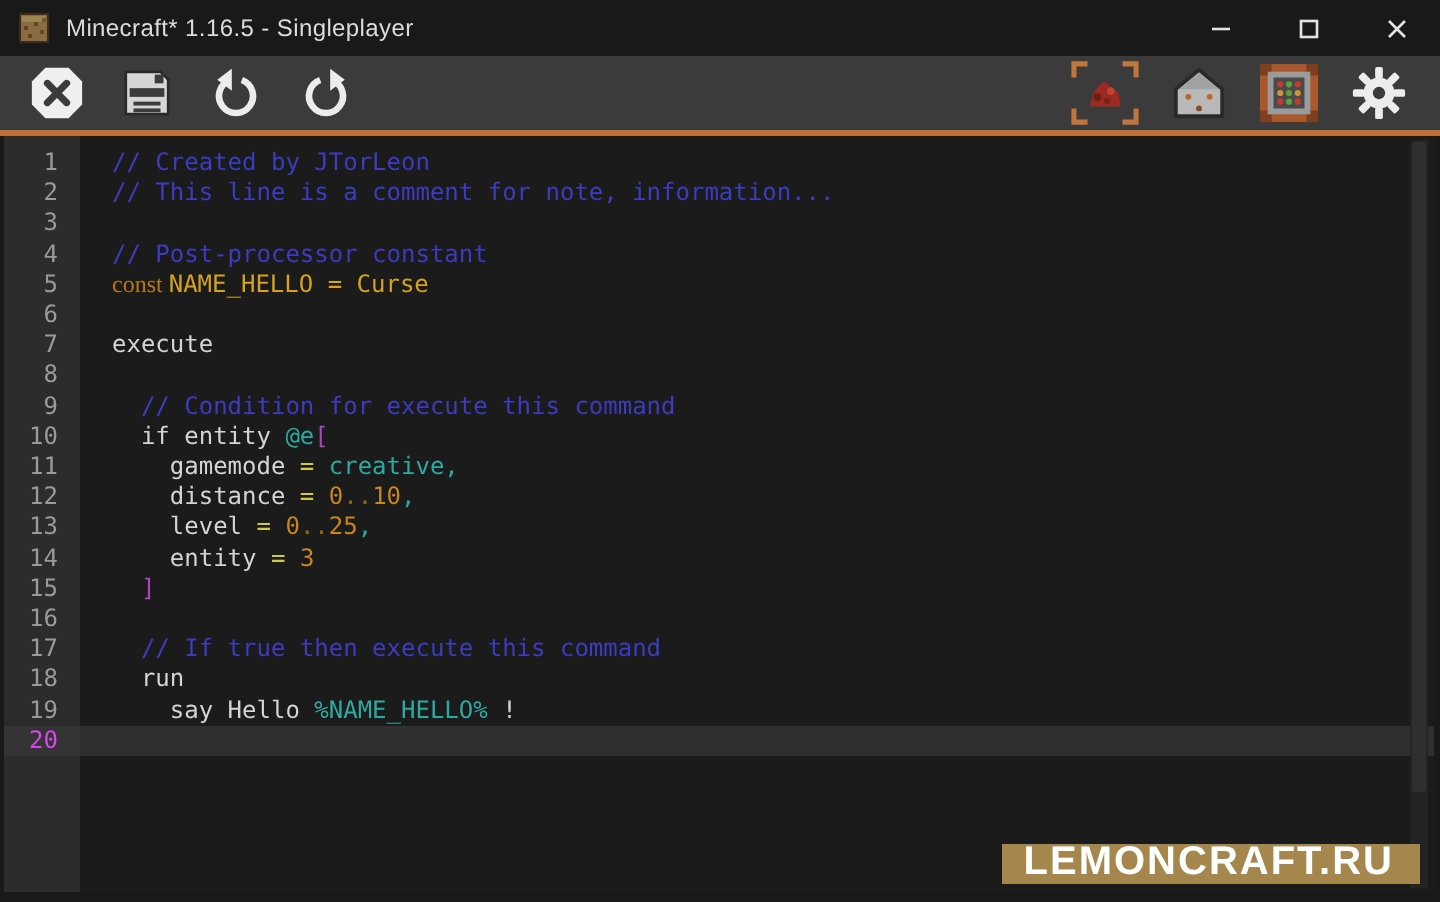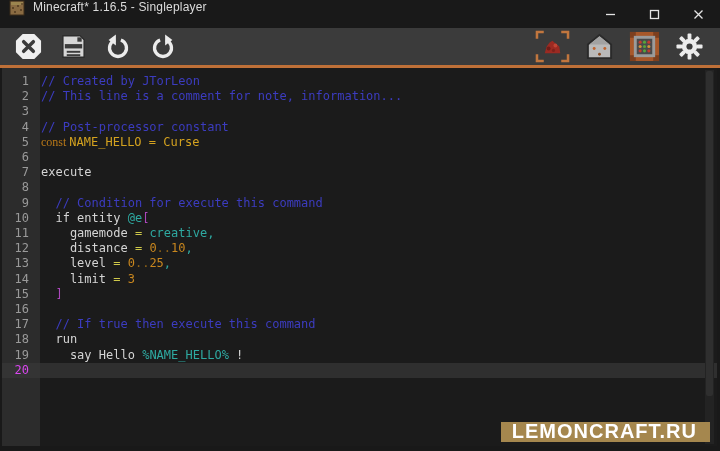--- a/index.html
+++ b/index.html
@@ -7,21 +7,21 @@
   .window {
     width:720px; height:451px;
     background:#191919;
     display:flex; flex-direction:column;
     font-family:"Liberation Sans", sans-serif;
     overflow:hidden;
   }
   
   .titlebar {
     height:28px; background:#191919; color:#dcdcdc;
-    display:flex; flex:0 0 auto;
+    display:flex; align-items:center; flex:0 0 auto;
   }
   .titlebar .appicon { margin:0 8px 0 9px; display:flex; }
   .titlebar .title { font-size:12px; letter-spacing:.2px; }
   .win-controls { margin-left:auto; display:flex; height:100%; }
   .win-btn { width:44px; height:100%; display:flex; align-items:center; justify-content:center; }
   
   .toolbar {
     height:37px; background:#3b3b3b; flex:0 0 auto;
     display:flex; align-items:center; padding:0 16px 0 14px; gap:17px;
   }
@@ -36,21 +36,21 @@
     background:linear-gradient(90deg, #2c2c2c 0, #2c2c2c 38px, #1b1b1b 38px);
     font-family:"DejaVu Sans Mono", monospace;
     font-size:12px; line-height:15.2px;
   }
   .code-lines { padding-top:6px; display:flex; flex-direction:column; }
   .row { display:flex; }
   .ln {
     flex:0 0 38px; width:38px; background:#2c2c2c; color:#9a9a9a;
     text-align:right; padding-right:11px; user-select:none;
   }
-  .code { flex:1; padding-left:1px; white-space:pre; color:#d4d4d4; }
+  .code { flex:1; padding-left:16px; white-space:pre; color:#d4d4d4; }
   .row.current .code { background:#2f2f2f; }
   .row.current .ln { color:#d946ef; background:#343434;padding-left:12px; }
   
   .scrollbar {
     position:absolute; top:2px; right:3px; bottom:2px; width:9px;
     background:#232323;
   }
   .scroll-thumb { position:absolute; top:1px; left:1px; right:1px; height:87%; background:#2f2f2f; border-radius:2px; }
   
   .watermark {
@@ -242,21 +242,21 @@
         <div class="row">
           <div class="ln">12</div>
           <div class="code"><span style="color: rgb(212, 212, 212); margin-top: 35px;">    distance </span><span style="color: rgb(207, 201, 74);">= </span><span style="color: rgb(200, 134, 30);">0</span><span style="color: rgb(143, 99, 23);">..</span><span style="color: rgb(200, 134, 30);">10</span><span style="color: rgb(46, 169, 161);">,</span></div>
         </div>
         <div class="row">
           <div class="ln">13</div>
           <div class="code"><span style="color: rgb(212, 212, 212);">    level </span><span style="color: rgb(207, 201, 74);">= </span><span style="color: rgb(200, 134, 30);">0</span><span style="color: rgb(143, 99, 23);">..</span><span style="color: rgb(200, 134, 30);">25</span><span style="color: rgb(46, 169, 161);">,</span></div>
         </div>
         <div class="row">
           <div class="ln">14</div>
-          <div class="code"><span style="color: rgb(212, 212, 212);">    limit </span><span style="color: rgb(207, 201, 74);">= </span><span style="color: rgb(200, 134, 30);">3</span></div>
+          <div class="code"><span style="color: rgb(212, 212, 212);">    entity </span><span style="color: rgb(207, 201, 74);">= </span><span style="color: rgb(200, 134, 30);">3</span></div>
         </div>
         <div class="row">
           <div class="ln">15</div>
           <div class="code"><span style="color: rgb(171, 71, 188);">  ]</span></div>
         </div>
         <div class="row">
           <div class="ln">16</div>
           <div class="code">&nbsp;</div>
         </div>
         <div class="row">

